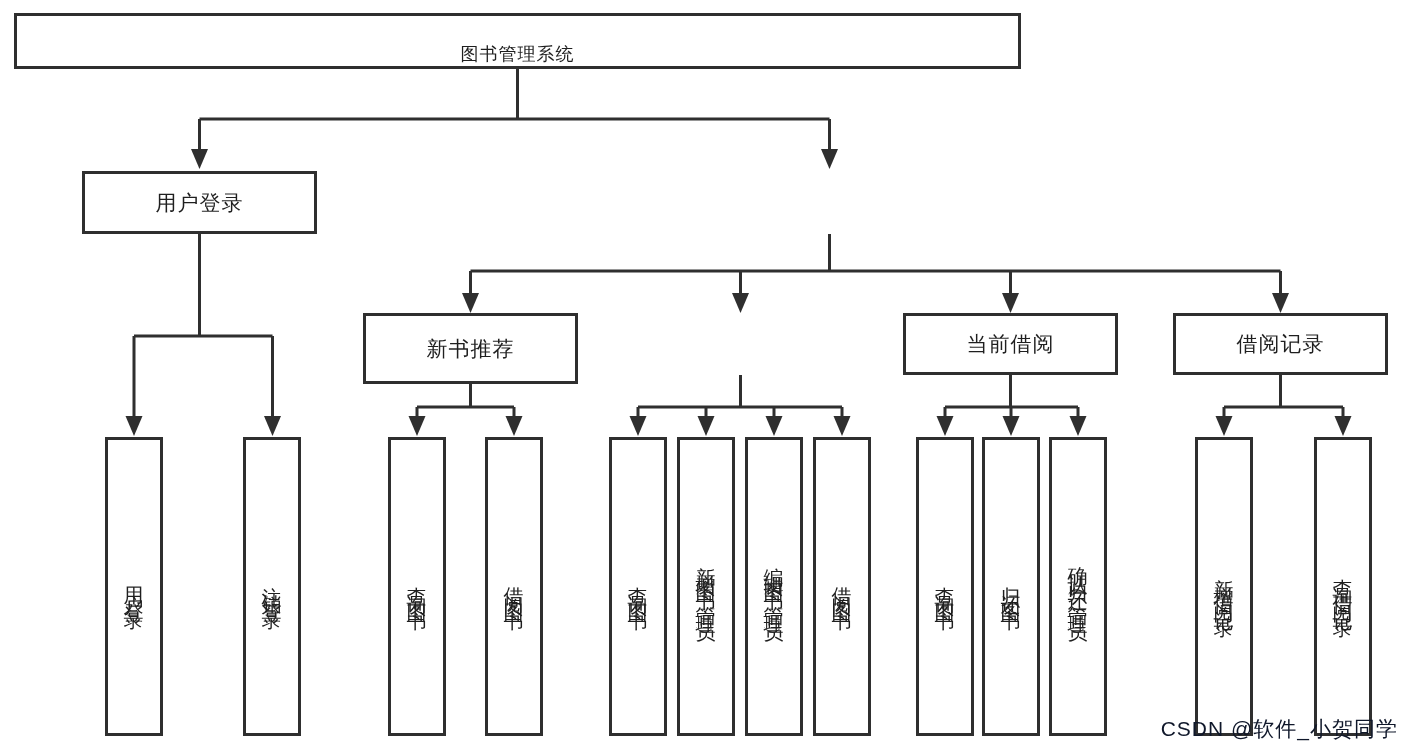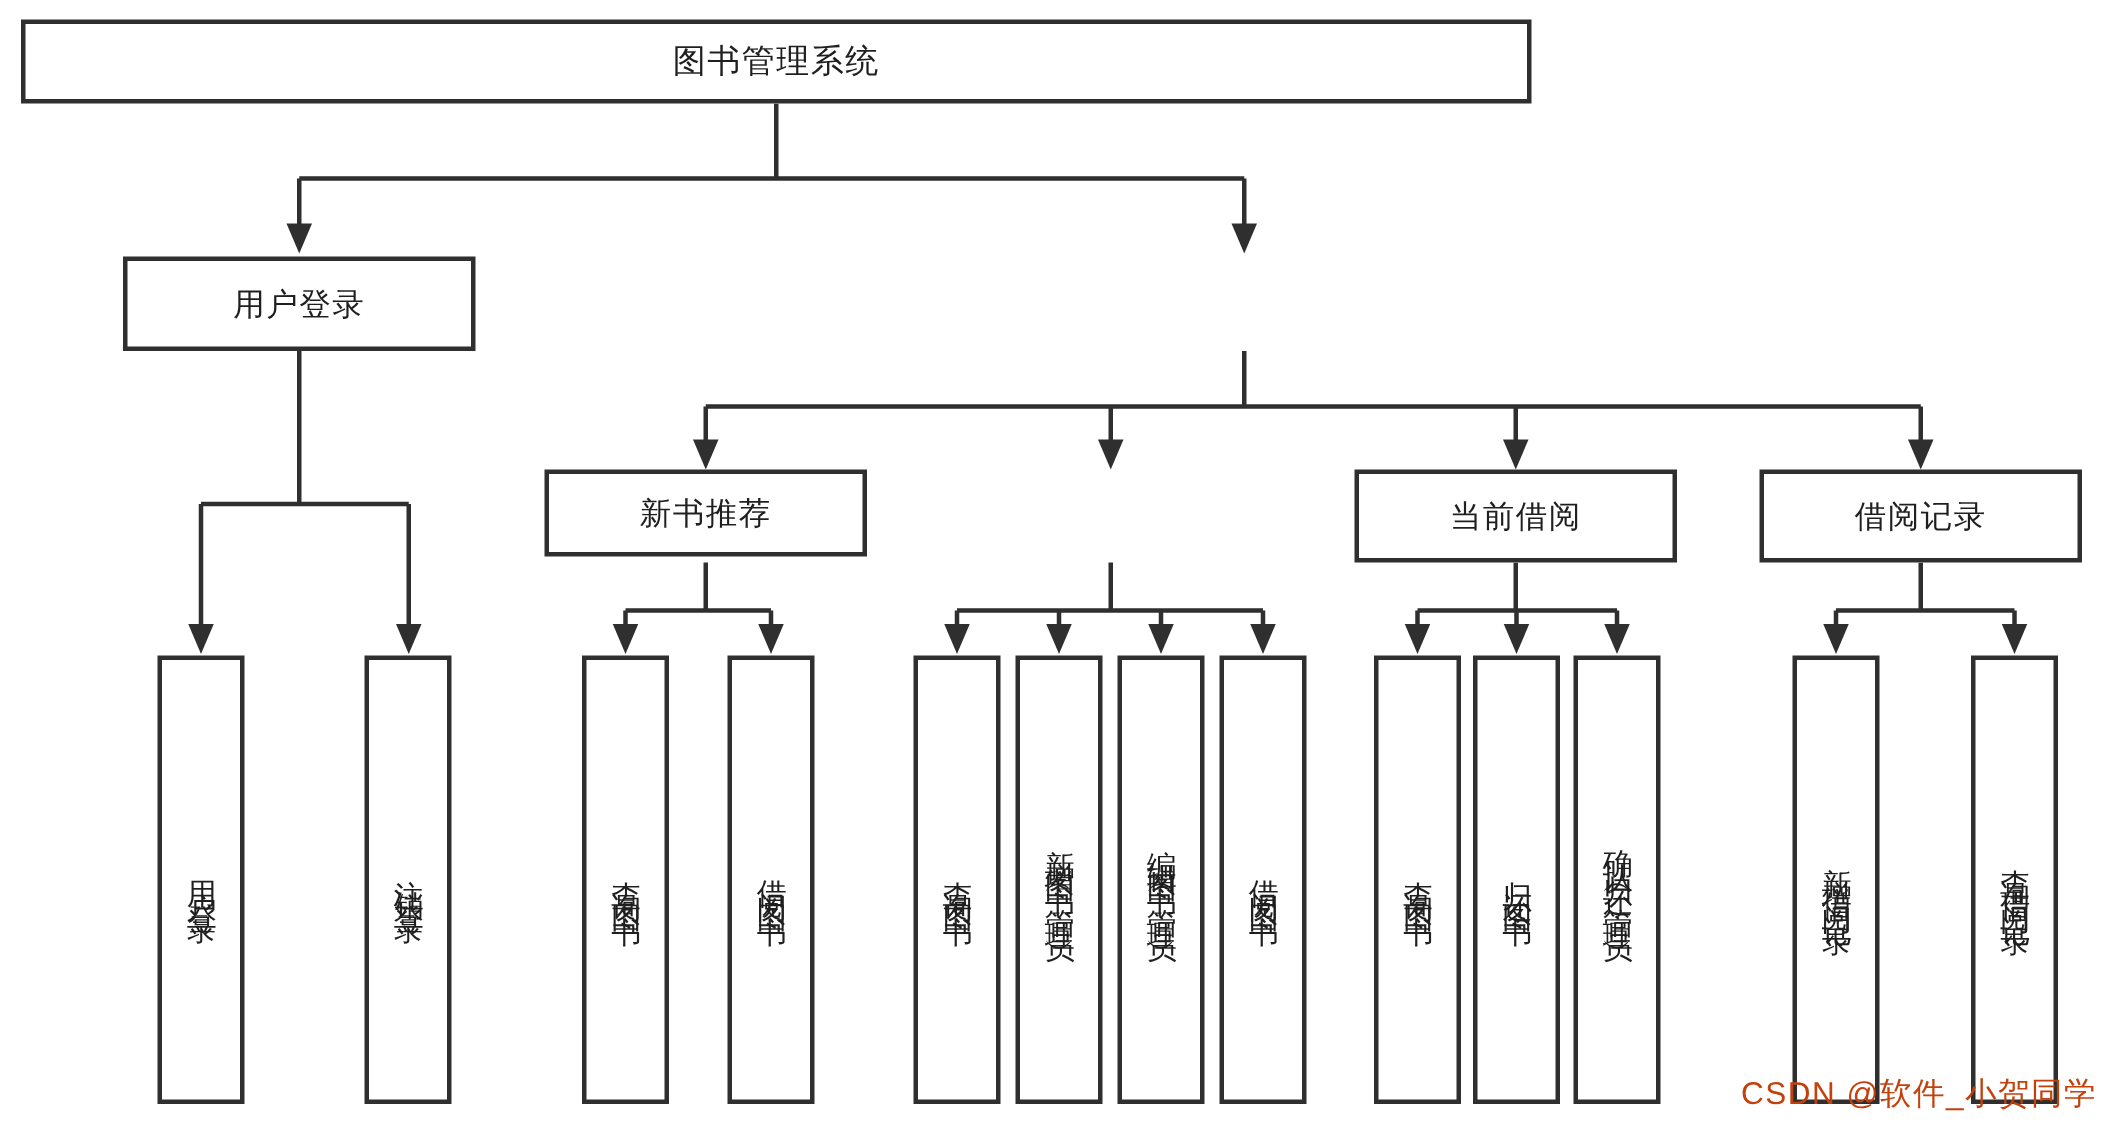--- a/index.html
+++ b/index.html
@@ -22,21 +22,21 @@
     box-sizing: border-box;
     background: #ffffff;
     border: 3px solid #2f2f2f;
     display: flex;
     align-items: center;
     justify-content: center;
     font-size: 21px;
     letter-spacing: 1px;
     white-space: nowrap;
   }
-  .hbox.title { font-size: 22px; }
+  .hbox.title { font-size: 18px; align-items: flex-end; }
   .leaf {
     position: absolute;
     box-sizing: border-box;
     top: 437px;
     width: 58px;
     height: 299px;
     background: #ffffff;
     border: 3px solid #2f2f2f;
     display: flex;
     align-items: center;
@@ -48,21 +48,21 @@
     font-size: 20px;
     line-height: 1;
     letter-spacing: 8px;
     white-space: nowrap;
   }
   .watermark {
     position: absolute;
     right: 7px;
     bottom: 4px;
     font-size: 21px;
-    color: #c2410c;
+    color: #0f172a;
     letter-spacing: 1px;
     z-index: 10;
     white-space: nowrap;
   }
 </style>
 </head>
 <body>
 
 <div class="stage">
 
@@ -130,21 +130,21 @@
   </svg>
 
   <div class="hbox title" style="left:14px; top:13px; width:1007px; height:56px;">
     <span>图书管理系统</span>
   </div>
 
   <div class="hbox" style="left:82px; top:171px; width:235px; height:63px;">
     <span>用户登录</span>
   </div>
 
-  <div class="hbox" style="left:363px; top:313px; width:215px; height:58px;">
+  <div class="hbox" style="left:363px; top:313px; width:215px; height:71px;">
     <span>新书推荐</span>
   </div>
   <div class="hbox" style="left:903px; top:313px; width:215px; height:62px;">
     <span>当前借阅</span>
   </div>
   <div class="hbox" style="left:1173px; top:313px; width:215px; height:62px;">
     <span>借阅记录</span>
   </div>
 
   <div class="leaf" style="left:105px;">

